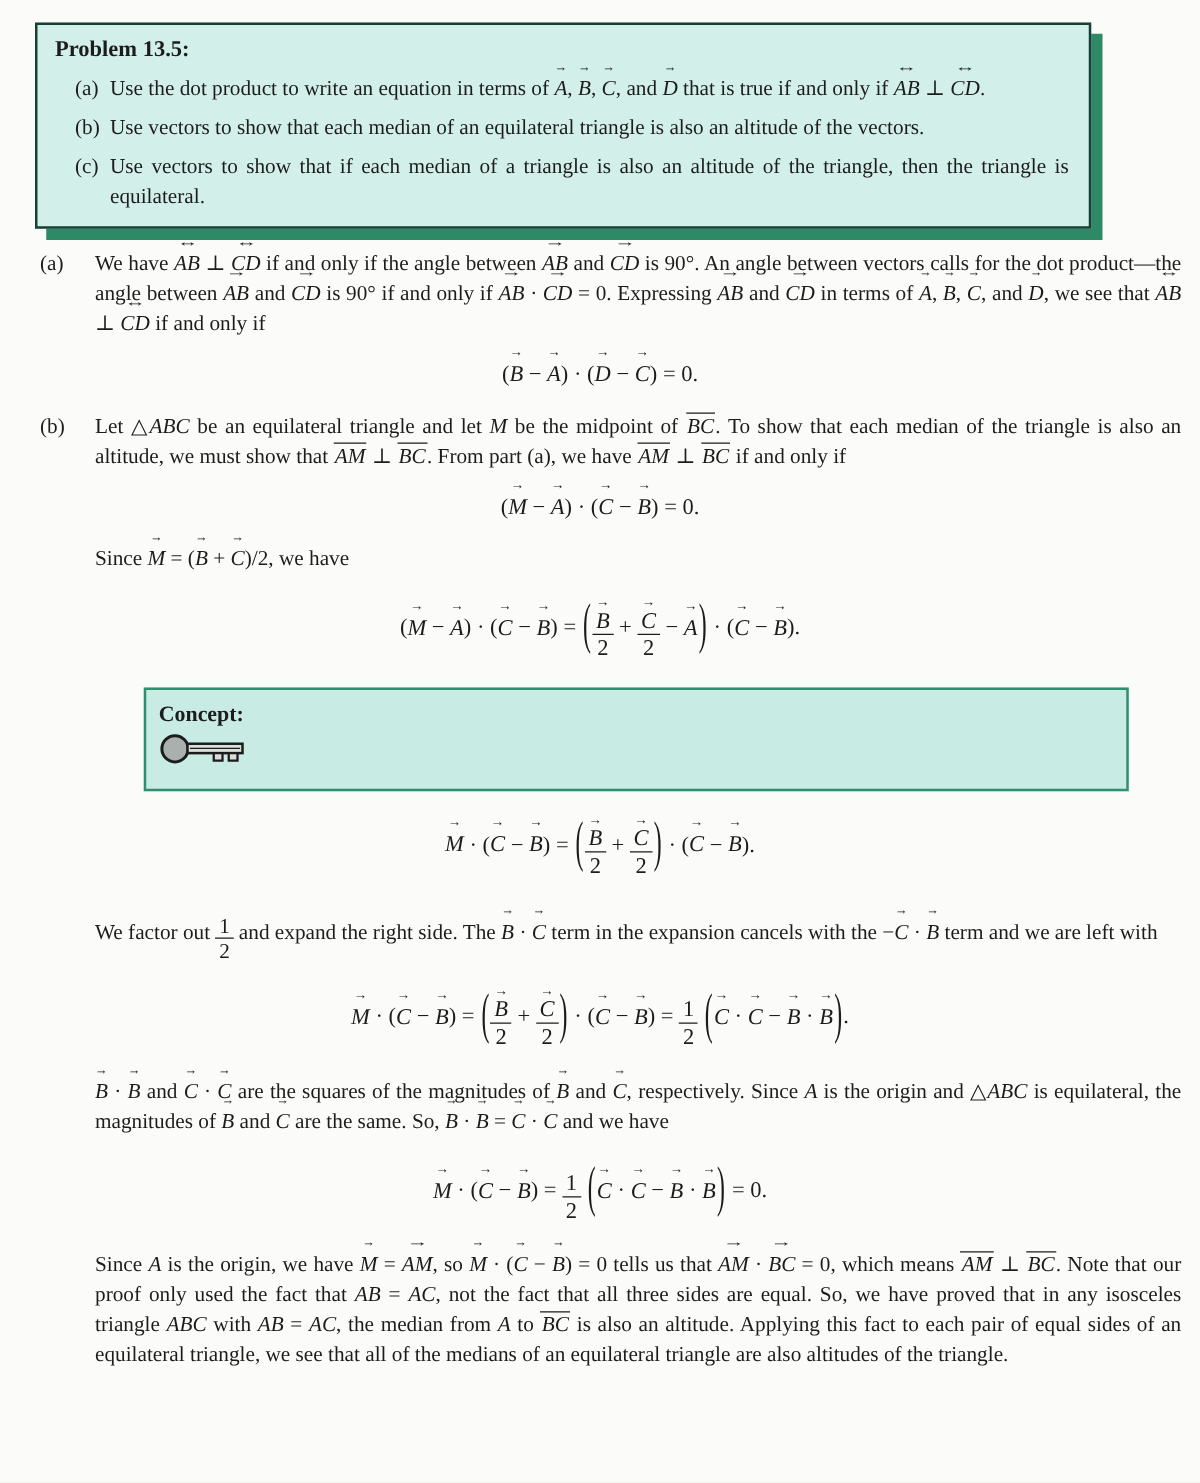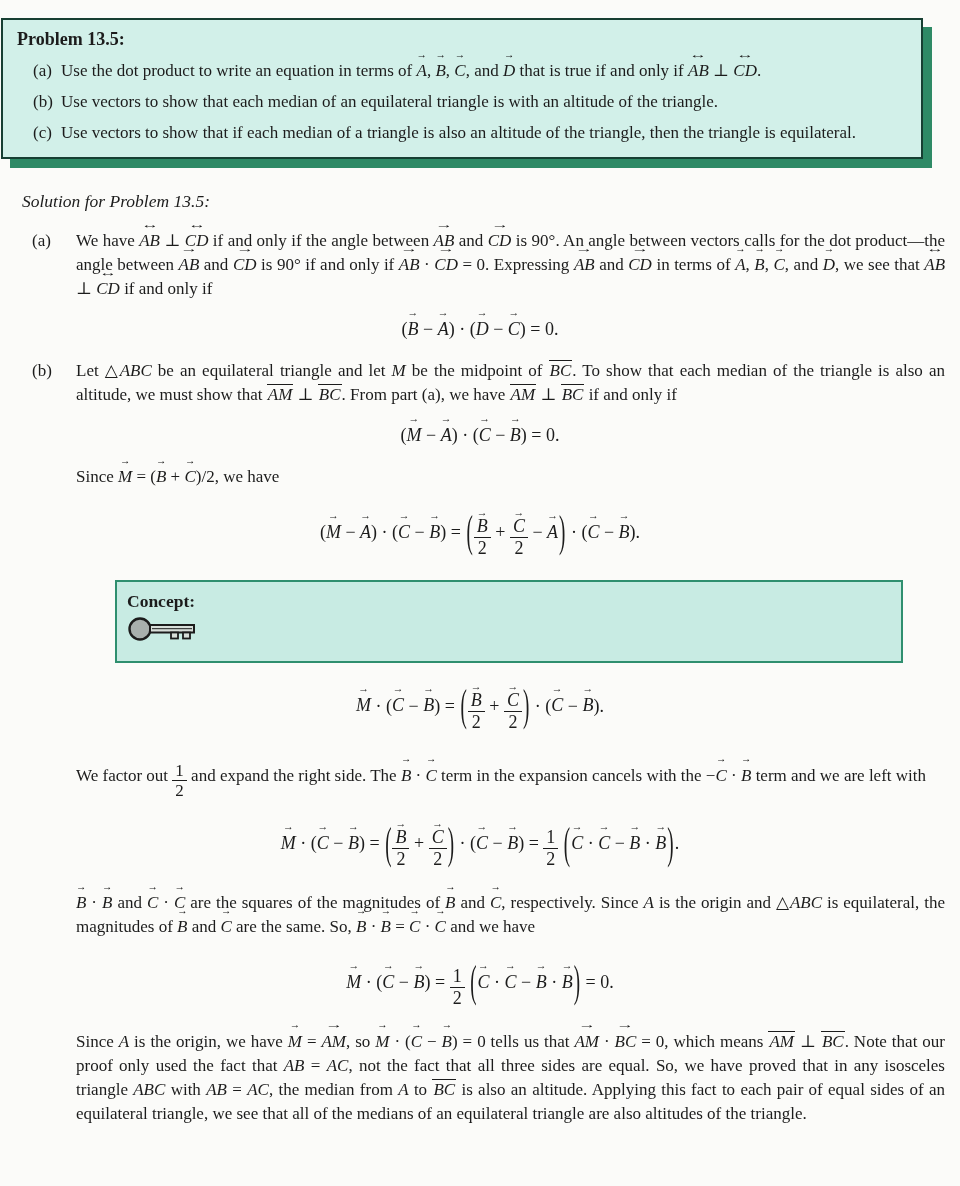--- a/index.html
+++ b/index.html
@@ -7,21 +7,21 @@
     --concept-bg:#c8ebe3; --concept-border:#2f8f6f;
     --ink:#1c1c1c; --page-bg:#fbfbf9;
   }
   *{margin:0;padding:0;box-sizing:border-box;}
   html,body{background:#e8e8e4;}
   body{font-family:"Liberation Serif","DejaVu Serif",serif;color:var(--ink);}
   .page{position:relative;width:960px;height:1186px;background:var(--page-bg);
         overflow:hidden;font-size:17px;line-height:24px;}
 
   
-  .problem-box{margin:18px 22px 0 1px;width:922px;background:var(--box-bg);
+  .problem-box{margin:18px 22px 0 28px;width:845px;background:var(--box-bg);
       border:2px solid var(--box-border);box-shadow:9px 9px 0 var(--box-shadow);
       padding:6px 14px 12px 14px;}
   .pb-title{font-weight:bold;font-size:18px;line-height:26px;}
   .pitem{display:flex;margin-top:7px;}
   .pilabel{flex:none;width:28px;margin-left:16px;}
   .pitext{flex:1;text-align:justify;padding-right:2px;}
 
   
   .sol-heading{margin:30px 0 0 22px;font-style:italic;font-size:17.5px;}
   .part{display:flex;margin:16px 15px 0 32px;}
@@ -62,29 +62,28 @@
 <div class="page">
 
   <div class="problem-box">
     <div class="pb-title">Problem 13.5:</div>
     <div class="pitem">
       <span class="pilabel">(a)</span>
       <span class="pitext">Use the dot product to write an equation in terms of <span class="ov"><span class="acc">→</span><span class="vl">A</span></span>, <span class="ov"><span class="acc">→</span><span class="vl">B</span></span>, <span class="ov"><span class="acc">→</span><span class="vl">C</span></span>, and <span class="ov"><span class="acc">→</span><span class="vl">D</span></span> that is true if and only if <span class="ov w2"><span class="acc">↔</span><span class="vl">AB</span></span> ⊥ <span class="ov w2"><span class="acc">↔</span><span class="vl">CD</span></span>.</span>
     </div>
     <div class="pitem">
       <span class="pilabel">(b)</span>
-      <span class="pitext">Use vectors to show that each median of an equilateral triangle is with an altitude of the triangle.</span>
+      <span class="pitext">Use vectors to show that each median of an equilateral triangle is also an altitude of the vectors.</span>
     </div>
     <div class="pitem">
       <span class="pilabel">(c)</span>
       <span class="pitext">Use vectors to show that if each median of a triangle is also an altitude of the triangle, then the triangle is equilateral.</span>
     </div>
   </div>
 
-  <div class="sol-heading">Solution for Problem 13.5:</div>
 
   <div class="part">
     <span class="plabel">(a)</span>
     <div class="ptext">We have <span class="ov w2"><span class="acc">↔</span><span class="vl">AB</span></span> ⊥ <span class="ov w2"><span class="acc">↔</span><span class="vl">CD</span></span> if and only if the angle between <span class="ov w2"><span class="acc">→</span><span class="vl">AB</span></span> and <span class="ov w2"><span class="acc">→</span><span class="vl">CD</span></span> is 90°. An angle between vectors calls for the dot product—the angle between <span class="ov w2"><span class="acc">→</span><span class="vl">AB</span></span> and <span class="ov w2"><span class="acc">→</span><span class="vl">CD</span></span> is 90° if and only if <span class="ov w2"><span class="acc">→</span><span class="vl">AB</span></span> · <span class="ov w2"><span class="acc">→</span><span class="vl">CD</span></span> = 0. Expressing <span class="ov w2"><span class="acc">→</span><span class="vl">AB</span></span> and <span class="ov w2"><span class="acc">→</span><span class="vl">CD</span></span> in terms of <span class="ov"><span class="acc">→</span><span class="vl">A</span></span>, <span class="ov"><span class="acc">→</span><span class="vl">B</span></span>, <span class="ov"><span class="acc">→</span><span class="vl">C</span></span>, and <span class="ov"><span class="acc">→</span><span class="vl">D</span></span>, we see that <span class="ov w2"><span class="acc">↔</span><span class="vl">AB</span></span> ⊥ <span class="ov w2"><span class="acc">↔</span><span class="vl">CD</span></span> if and only if</div>
   </div>
 
   <div class="eq">(<span class="ov"><span class="acc">→</span><span class="vl">B</span></span> − <span class="ov"><span class="acc">→</span><span class="vl">A</span></span>) · (<span class="ov"><span class="acc">→</span><span class="vl">D</span></span> − <span class="ov"><span class="acc">→</span><span class="vl">C</span></span>) = 0.</div>
 
   <div class="part">
     <span class="plabel">(b)</span>

